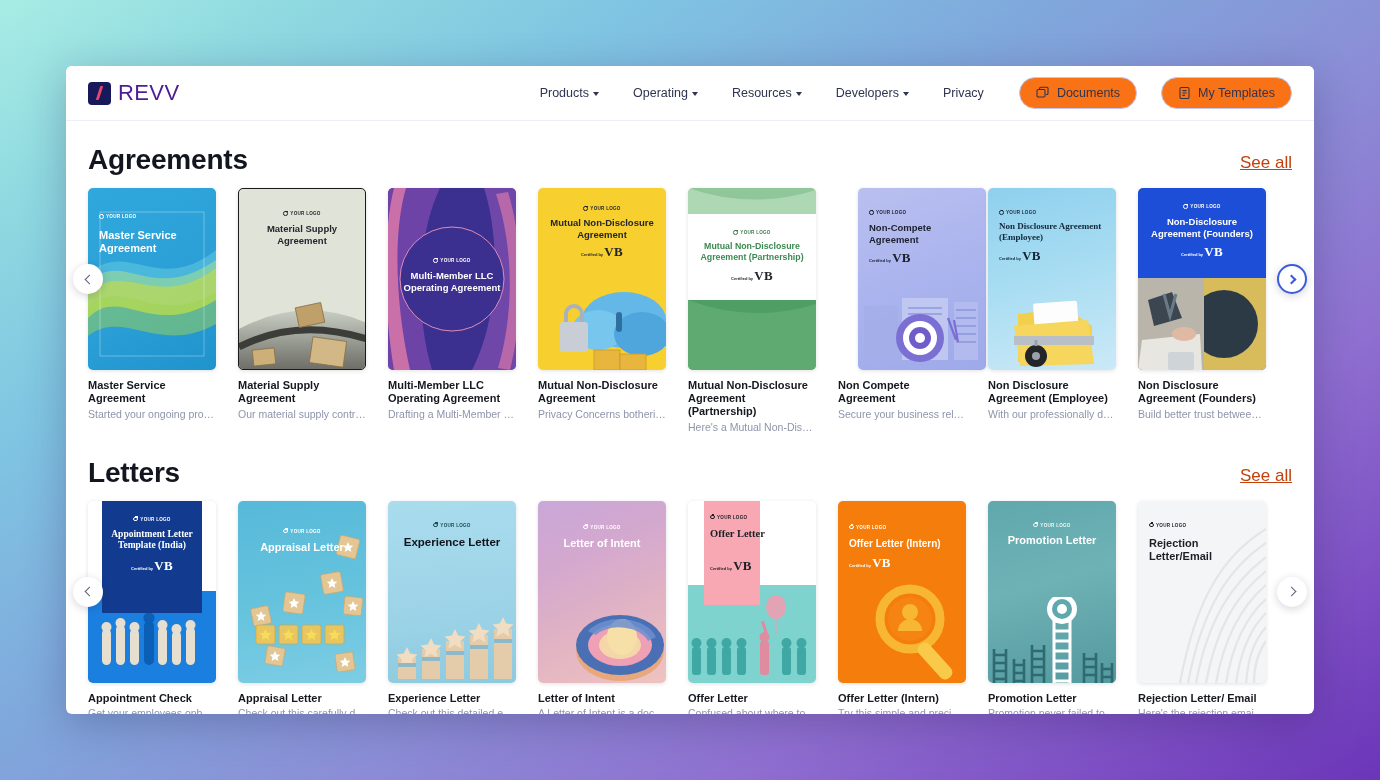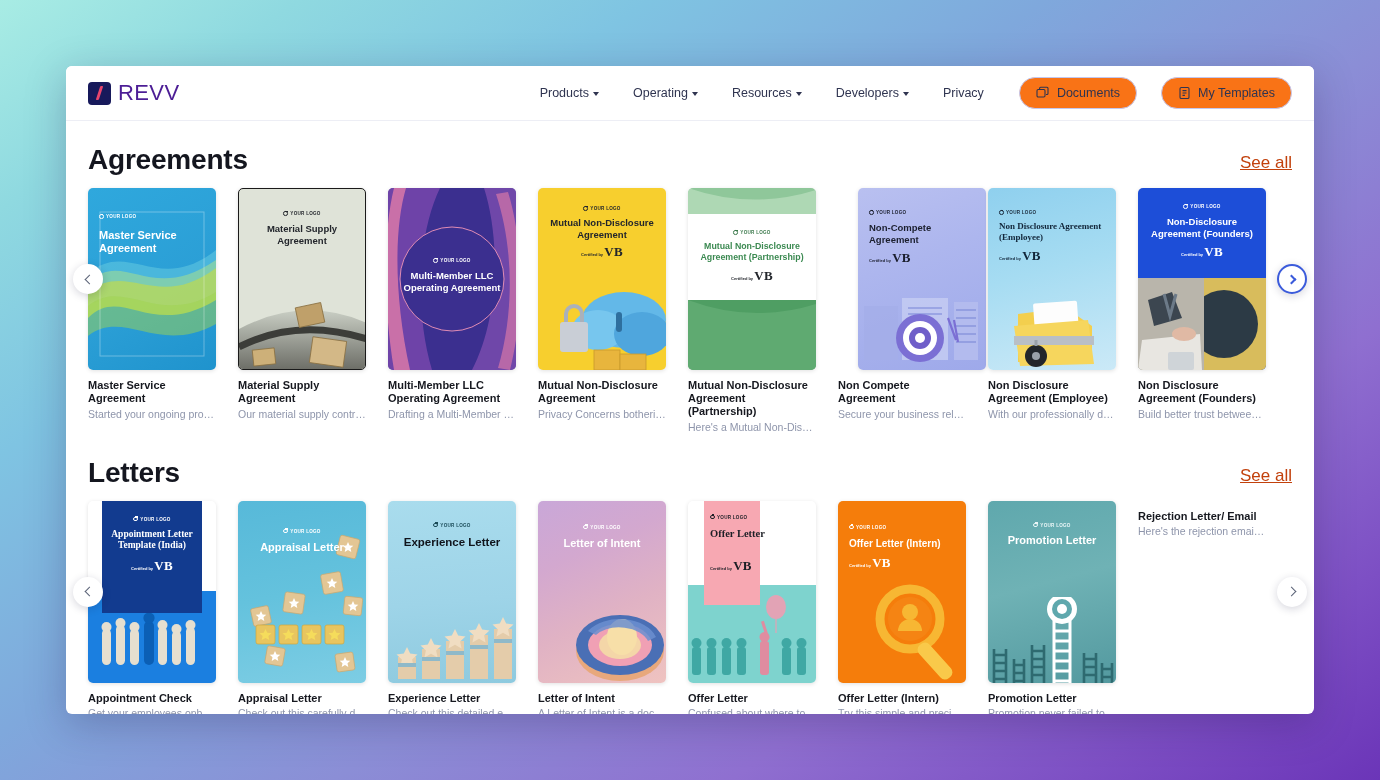--- a/index.html
+++ b/index.html
@@ -689,20 +689,40 @@
               <span class="ring"></span>
                 <span>YOUR LOGO</span>
             </div>
             <div class="ttl" style="top:33px;color:#fff;font-size:11px;">Promotion Letter</div>
           </div>
           <div class="card-title">Promotion Letter</div>
           <div class="card-desc">Promotion never failed to m...</div>
         </div>
 
         <div class="card">
+          <div class="thumb" style="background:#f4f5f6;">
+            <svg style="position:absolute;inset:0" width="128" height="182" viewBox="0 0 128 182">
+              <g stroke="#e3e5e7" stroke-width="2.2" fill="none">
+                <path d="M128 28 C86 54 58 96 42 182"></path>
+                <path d="M128 42 C90 68 64 108 50 182"></path>
+                <path d="M128 56 C94 82 70 118 58 182"></path>
+                <path d="M128 70 C98 94 78 128 68 182"></path>
+                <path d="M128 84 C102 106 86 138 78 182"></path>
+                <path d="M128 98 C106 118 94 146 88 182"></path>
+                <path d="M128 112 C110 130 102 154 98 182"></path>
+                <path d="M128 126 C114 142 110 160 108 182"></path>
+                <path d="M128 140 C118 154 116 168 116 182"></path>
+              </g>
+            </svg>
+            <div class="lg" style="top:22px;color:#1d1f26;justify-content:flex-start;padding-left:11px;">
+              <span class="ring"></span>
+                <span>YOUR LOGO</span>
+            </div>
+            <div class="ttl left" style="top:36px;color:#1d1f26;font-size:11px;">Rejection Letter/Email</div>
+          </div>
           <div class="card-title">Rejection Letter/ Email</div>
           <div class="card-desc">Here's the rejection email te...</div>
         </div>
 
       </div>
     </div>
 
   </div>
 </div>
 

